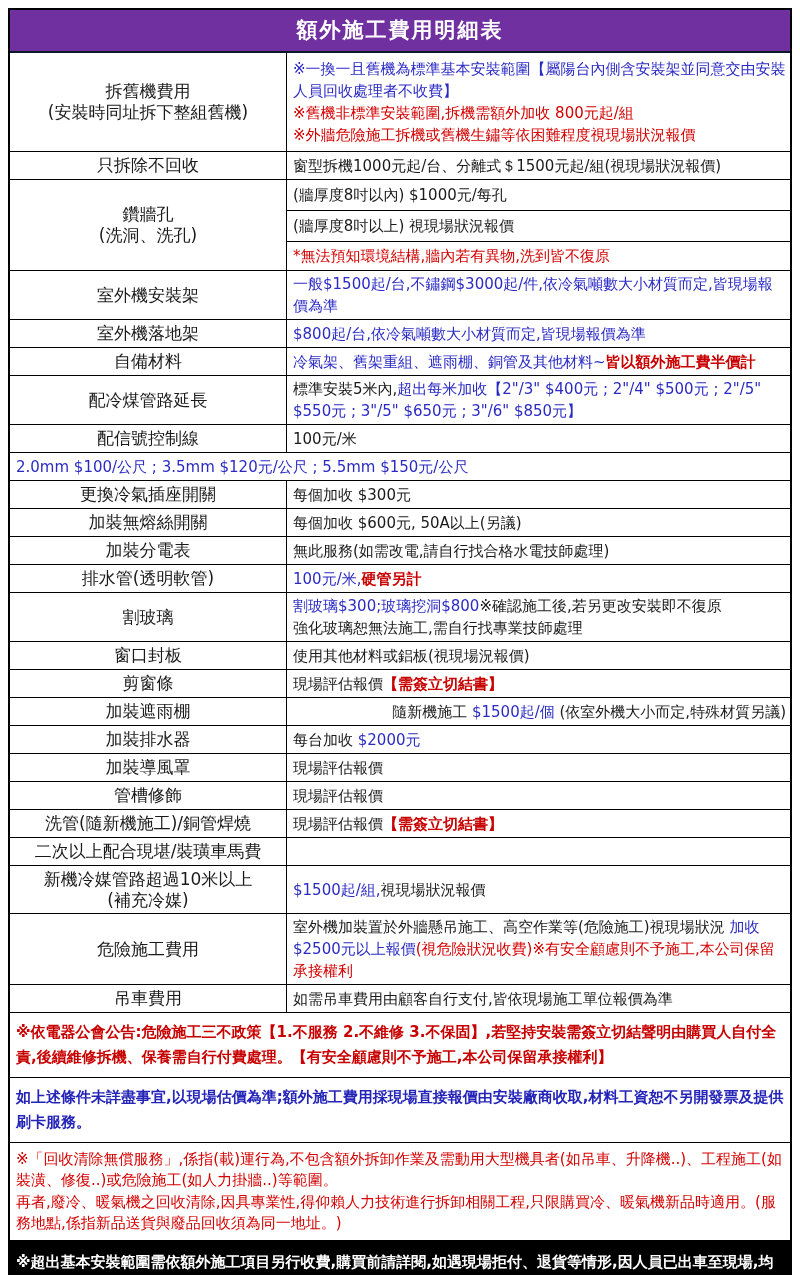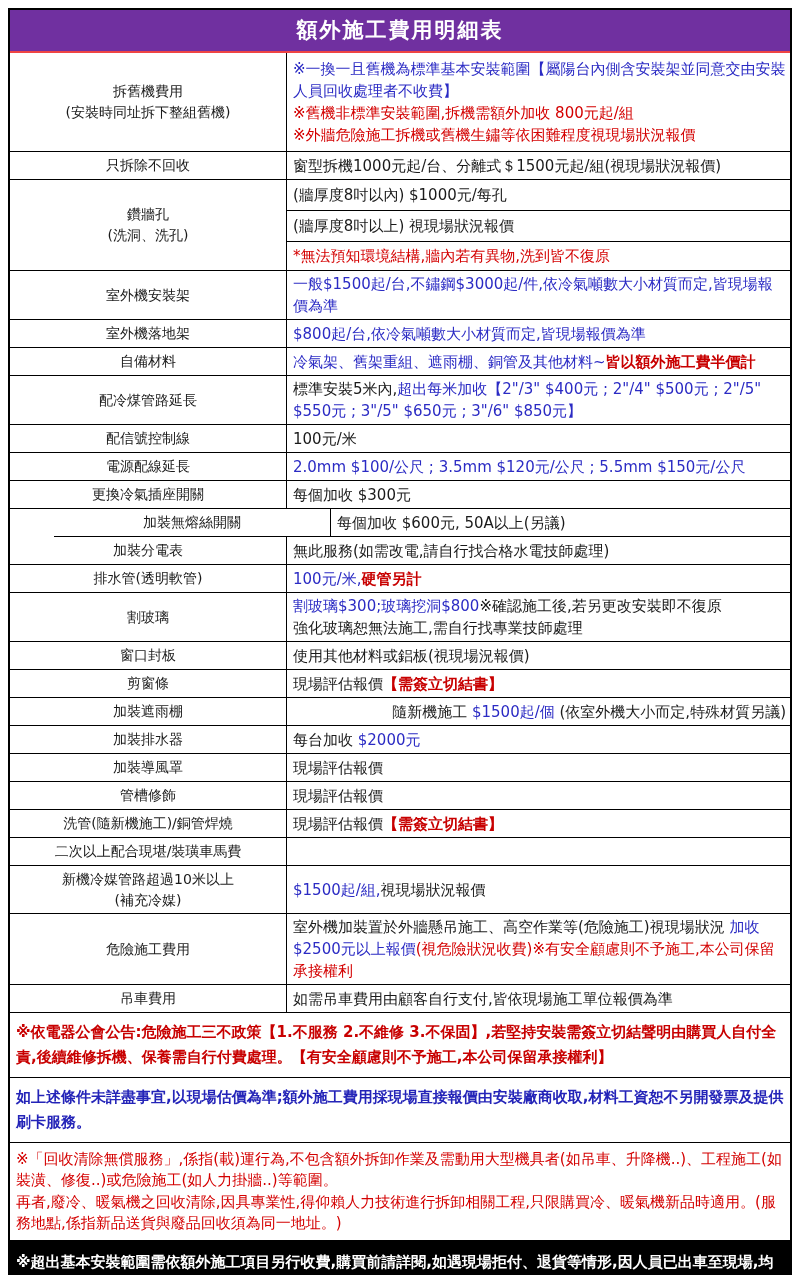--- a/index.html
+++ b/index.html
@@ -1,25 +1,25 @@
 <!DOCTYPE html>
 <html><head>
 <meta charset="utf-8">
 <style>
   html,body{margin:0;padding:0;background:#ffffff;}
   body{font-family:"DejaVu Sans","Liberation Sans",sans-serif;-webkit-font-smoothing:antialiased;}
   .page{width:800px;height:1275px;background:#ffffff;box-sizing:border-box;padding:8px;}
   .fee-table{width:100%;box-sizing:border-box;border:2px solid #000;background:#fff;}
   .title-bar{background:#7030A0;color:#ffffff;font-size:21px;font-weight:bold;text-align:center;
-             padding:6px 0 7px 0;letter-spacing:2px;border-bottom:2px solid #ef4444;}
+             padding:6px 0 7px 0;letter-spacing:2px;border-bottom:2px solid #0f172a;}
   .row{display:flex;border-bottom:1px solid #000;align-items:stretch;}
   .row:last-child{border-bottom:none;}
   .label-cell{width:277px;min-width:277px;box-sizing:border-box;border-right:1px solid #000;
               display:flex;flex-direction:column;justify-content:center;align-items:center;
-              text-align:center;font-size:14px;color:#1a1a1a;padding:2px 4px;line-height:21px;}
+              text-align:center;font-size:17px;color:#1a1a1a;padding:2px 4px;line-height:21px;}
   .content-cell{flex:1;display:flex;flex-direction:column;}
   .subrow{display:flex;flex-direction:column;justify-content:center;box-sizing:border-box;
           padding:2px 4px 2px 6px;font-size:15px;line-height:22px;border-bottom:1px solid #000;flex:1;}
   .subrow:last-child{border-bottom:none;}
   .footer-row{display:block;border-bottom:1px solid #000;box-sizing:border-box;
               font-size:15px;line-height:22px;padding:5px 6px;}
   .footer-row:last-child{border-bottom:none;}
   .fline{margin:1px 0;}
   .c-k{color:#1a1a1a;}
   .c-b{color:#2b2bc4;}
@@ -123,40 +123,37 @@
           <div class="label-cell">
             <div class="">配信號控制線</div>
           </div>
           <div class="content-cell">
             <div class="subrow" style="min-height: 27px;">
               <div class=""><span class="c-k">100元/米</span></div>
             </div>
           </div>
         </div>
         <div class="row" style="min-height: 27px;">
-          <div class="label-cell">
-            <div class="">電源配線延長</div>
-          </div>
           <div class="content-cell">
             <div class="subrow" style="min-height: 27px;">
               <div class=""><span class="c-b">2.0mm $100/公尺 ; 3.5mm $120元/公尺 ; 5.5mm $150元/公尺</span></div>
             </div>
           </div>
         </div>
         <div class="row" style="min-height: 27px;">
           <div class="label-cell">
             <div class="">更換冷氣插座開關</div>
           </div>
           <div class="content-cell">
             <div class="subrow" style="min-height: 27px;">
               <div class=""><span class="c-k">每個加收 $300元</span></div>
             </div>
           </div>
         </div>
-        <div class="row" style="min-height: 27px; margin-left: 44px;">
+        <div class="row" style="min-height: 27px;">
           <div class="label-cell">
             <div class="">加裝無熔絲開關</div>
           </div>
           <div class="content-cell">
             <div class="subrow" style="min-height: 27px;">
               <div class=""><span class="c-k">每個加收 $600元, 50A以上(另議)</span></div>
             </div>
           </div>
         </div>
         <div class="row" style="min-height: 27px;">

